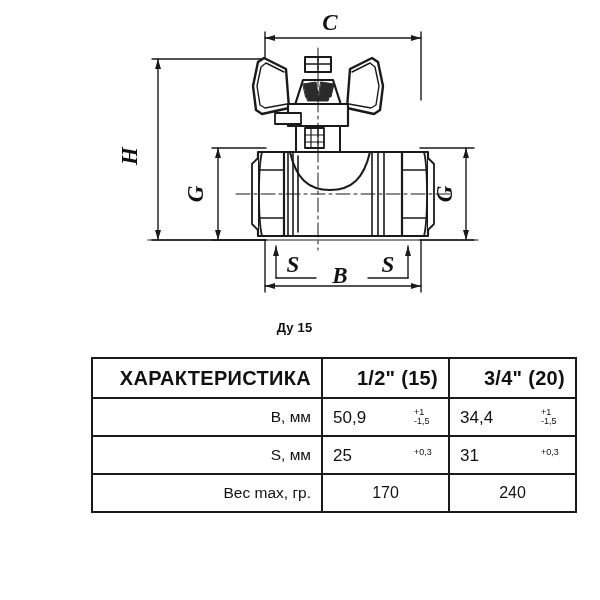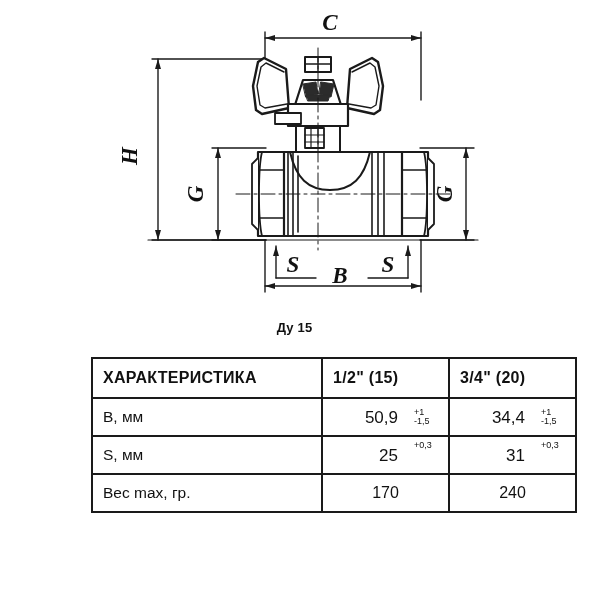--- a/index.html
+++ b/index.html
@@ -44,48 +44,48 @@
   table.spec td{
     border:2px solid #1a1a1a;
     height:36px;
     padding:0 10px;
     font-size:15.5px;
     color:#111;
     vertical-align:middle;
   }
   table.spec tr.head td{
     font-weight:700;
-    text-align:left;
-    font-size:16px;
+    text-align:right;
+    font-size:20px;
     height:38px;
     letter-spacing:.3px;
   }
-  td.c-name{width:208px;text-align:left;}
+  td.c-name{width:208px;text-align:right;}
   td.c-val{width:105px;}
   .valcell{
     display:flex;
     align-items:center;
-    justify-content:flex-end;
+    justify-content:space-between;
     gap:16px;
     height:100%;
     padding-right:4px;
   }
   .valnum{font-size:17px;line-height:1;}
   .tolstack{
     display:flex;flex-direction:column;
     justify-content:center;
     line-height:1.05;
     font-size:9px;
     min-width:20px;
     text-align:left;
   }
   .tolsingle{
     font-size:9px;
     align-self:flex-start;
-    margin-top:3px;
+    margin-top:10px;
     min-width:20px;
     text-align:left;
   }
   .valplain{
     display:flex;align-items:center;justify-content:center;
     height:100%;font-size:16px;
   }
 </style>
 </head>
 <body>

